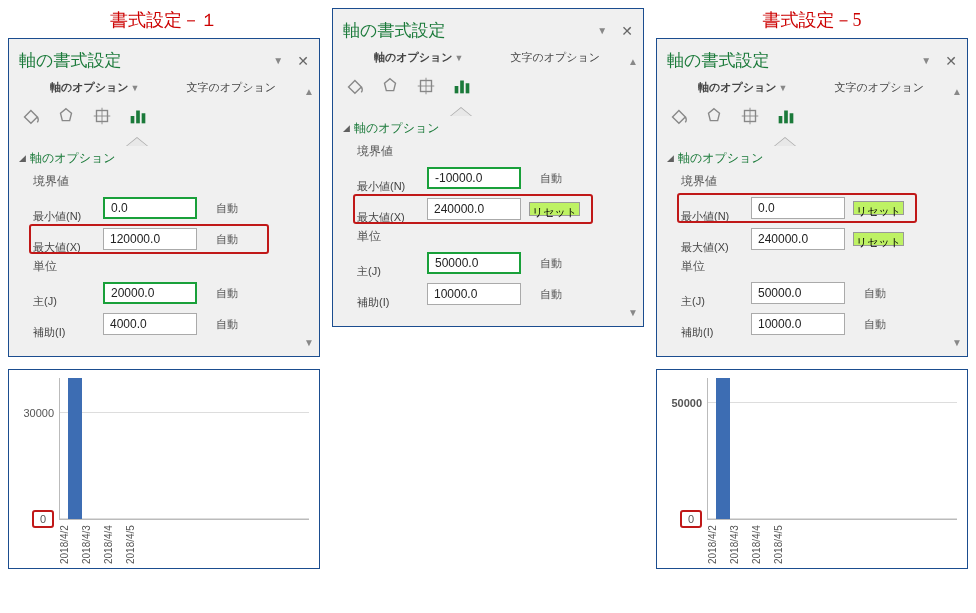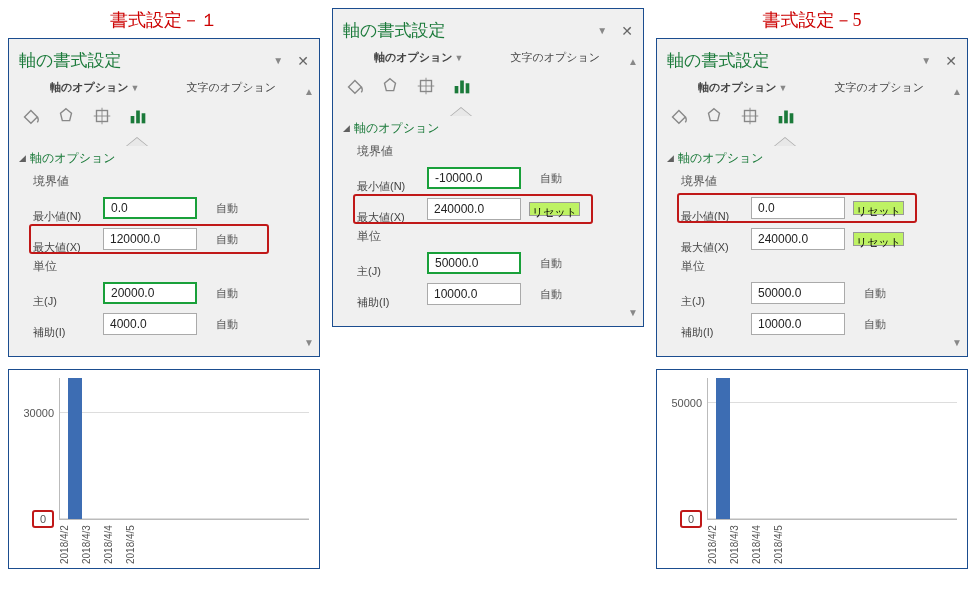--- a/index.html
+++ b/index.html
@@ -448,21 +448,21 @@
       <span class="sb-arrow">▲</span>
       <div class="sb-track"></div>
       <span class="sb-arrow">▼</span>
     </div>
   </div>
     <div class="chart-card">
     <div class="chart-area">
       <div class="grid-line" style="bottom:0.0%;"></div>
           <div class="grid-line" style="bottom:82.0%;"></div>
 
-      <span class="y-tick " style="bottom:82.0%;">50000</span>
+      <span class="y-tick " style="bottom:82.0%;font-weight:bold;">50000</span>
           <span class="y-tick boxed" style="bottom:0.0%;">0</span>
       <div class="bar" style="bottom:0.0%; height:100.0%;"></div>
     </div>
     <div class="x-labels">
           <span class="x-lab">2018/4/2</span>
           <span class="x-lab">2018/4/3</span>
           <span class="x-lab">2018/4/4</span>
           <span class="x-lab">2018/4/5</span>
         </div>
   </div>

